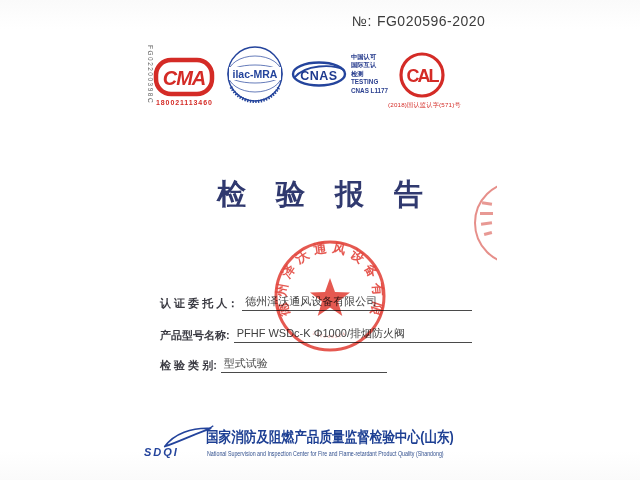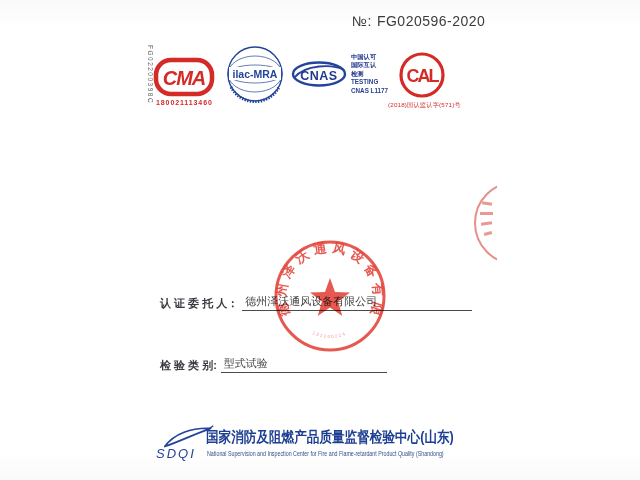--- a/index.html
+++ b/index.html
@@ -44,21 +44,21 @@
   .edge-clip{position:absolute;left:430px;top:160px;width:67px;height:130px;overflow:hidden;pointer-events:none;}
   .edge-ring{position:absolute;left:44px;top:21px;width:80px;height:80px;border-radius:50%;
     border:2px solid rgba(214,69,60,.6);}
   .edge-mark{position:absolute;background:rgba(214,69,60,.55);}
   .edge-mark.m1{left:52px;top:42px;width:10px;height:3px;transform:rotate(8deg);}
   .edge-mark.m2{left:50px;top:52px;width:13px;height:3px;}
   .edge-mark.m3{left:51px;top:62px;width:11px;height:3px;transform:rotate(-7deg);}
   .edge-mark.m4{left:54px;top:72px;width:8px;height:3px;transform:rotate(-14deg);}
   
   .footer-logo{position:absolute;left:158px;top:424px;width:62px;height:26px;}
-  .footer-logo-text{position:absolute;left:156px;top:446px;font-size:13px;font-weight:normal;font-style:italic;
+  .footer-logo-text{position:absolute;left:144px;top:446px;font-size:11px;font-weight:bold;font-style:italic;
     letter-spacing:2px;color:#24449c;}
   .footer-zh{position:absolute;left:206px;top:428px;font-size:15px;font-weight:bold;
     letter-spacing:0px;color:#1d3f93;transform:scaleX(.84);transform-origin:left top;white-space:nowrap;}
   .footer-en{position:absolute;left:207px;top:450px;font-size:6.8px;color:#33518f;white-space:nowrap;
     transform:scaleX(.78);transform-origin:left top;}
 </style>
 </head>
 <body>
 
 <div class="stage">
@@ -96,24 +96,29 @@
     <div>TESTING</div>
     <div>CNAS L1177</div>
   </div>
 
   <svg class="logo-cal" viewBox="0 0 48 48">
     <circle cx="24" cy="24" r="21" fill="none" stroke="#d42b26" stroke-width="3.2"></circle>
     <text x="24" y="31" text-anchor="middle" font-size="18" font-weight="bold" letter-spacing="-2" fill="#d42b26">CAL</text>
   </svg>
   <div class="cal-caption">(2018)国认监认字(571)号</div>
 
+  <div class="title-zh">检 验 报 告</div>
 
   <div class="field field-1">
     <span class="lbl">认 证 委 托 人：</span>
     <span class="val">德州泽沃通风设备有限公司</span>
+  </div>
+  <div class="field field-2">
+    <span class="lbl">产品型号名称:</span>
+    <span class="val">PFHF WSDc-K Φ1000/排烟防火阀</span>
   </div>
   <div class="field field-3">
     <span class="lbl">检 验 类 别:</span>
     <span class="val">型式试验</span>
   </div>
 
   <svg class="stamp" viewBox="0 0 140 140">
     <defs>
       <path id="ring" d="M 30.1 88.6 A 44 44 0 1 1 109.9 88.6"></path>
       <path id="bser" d="M 35.6 94.1 A 42 42 0 0 0 104.4 94.1"></path>

